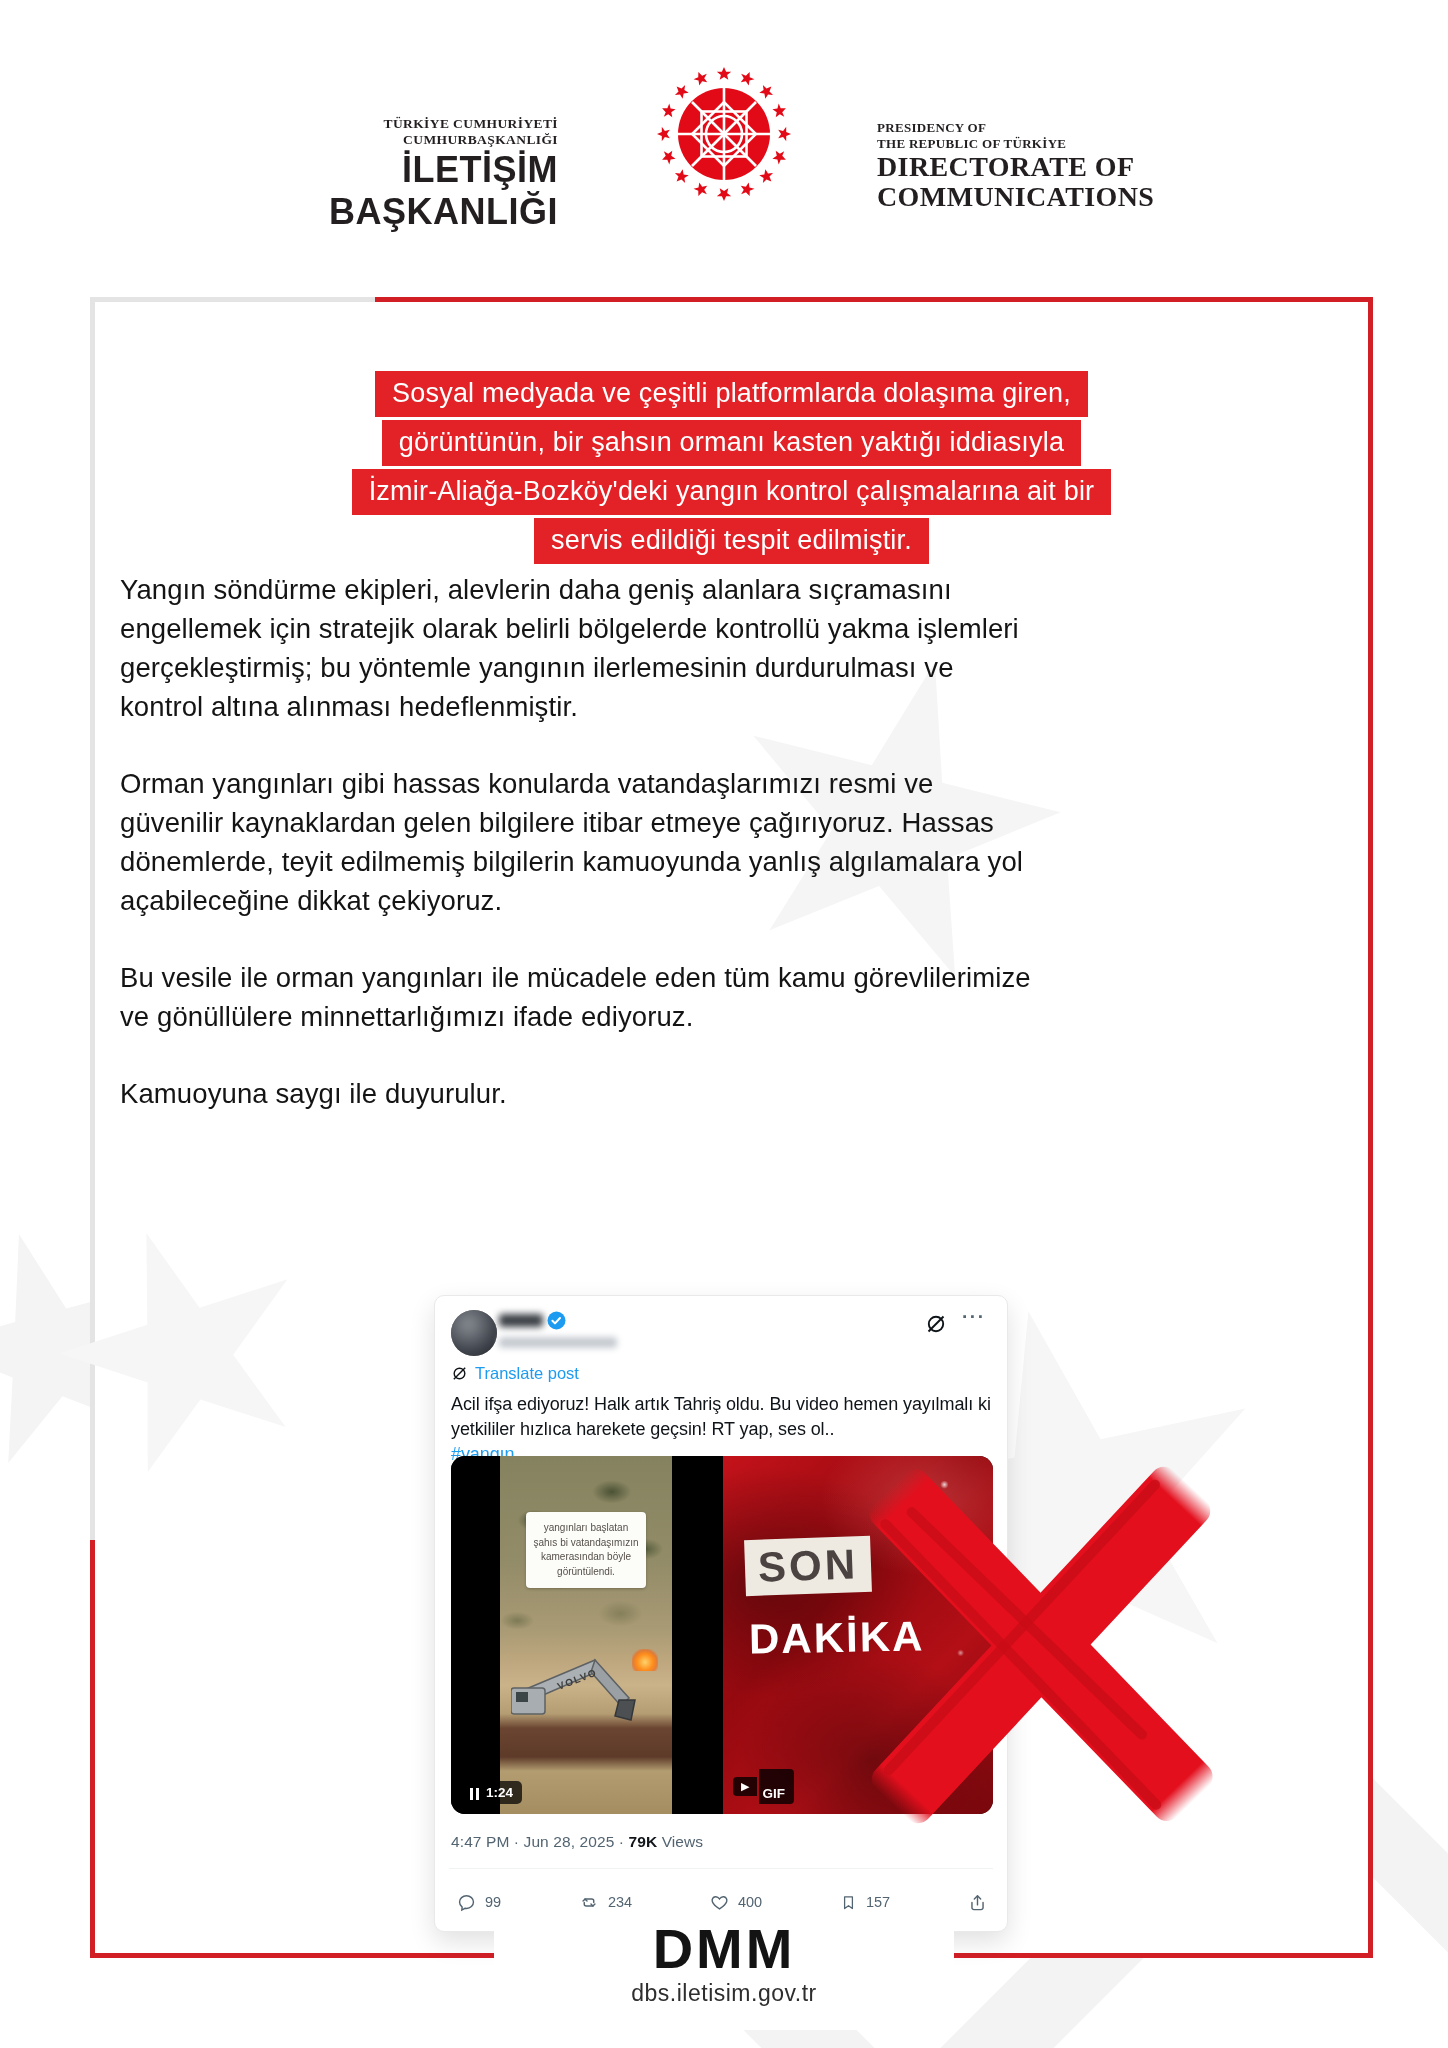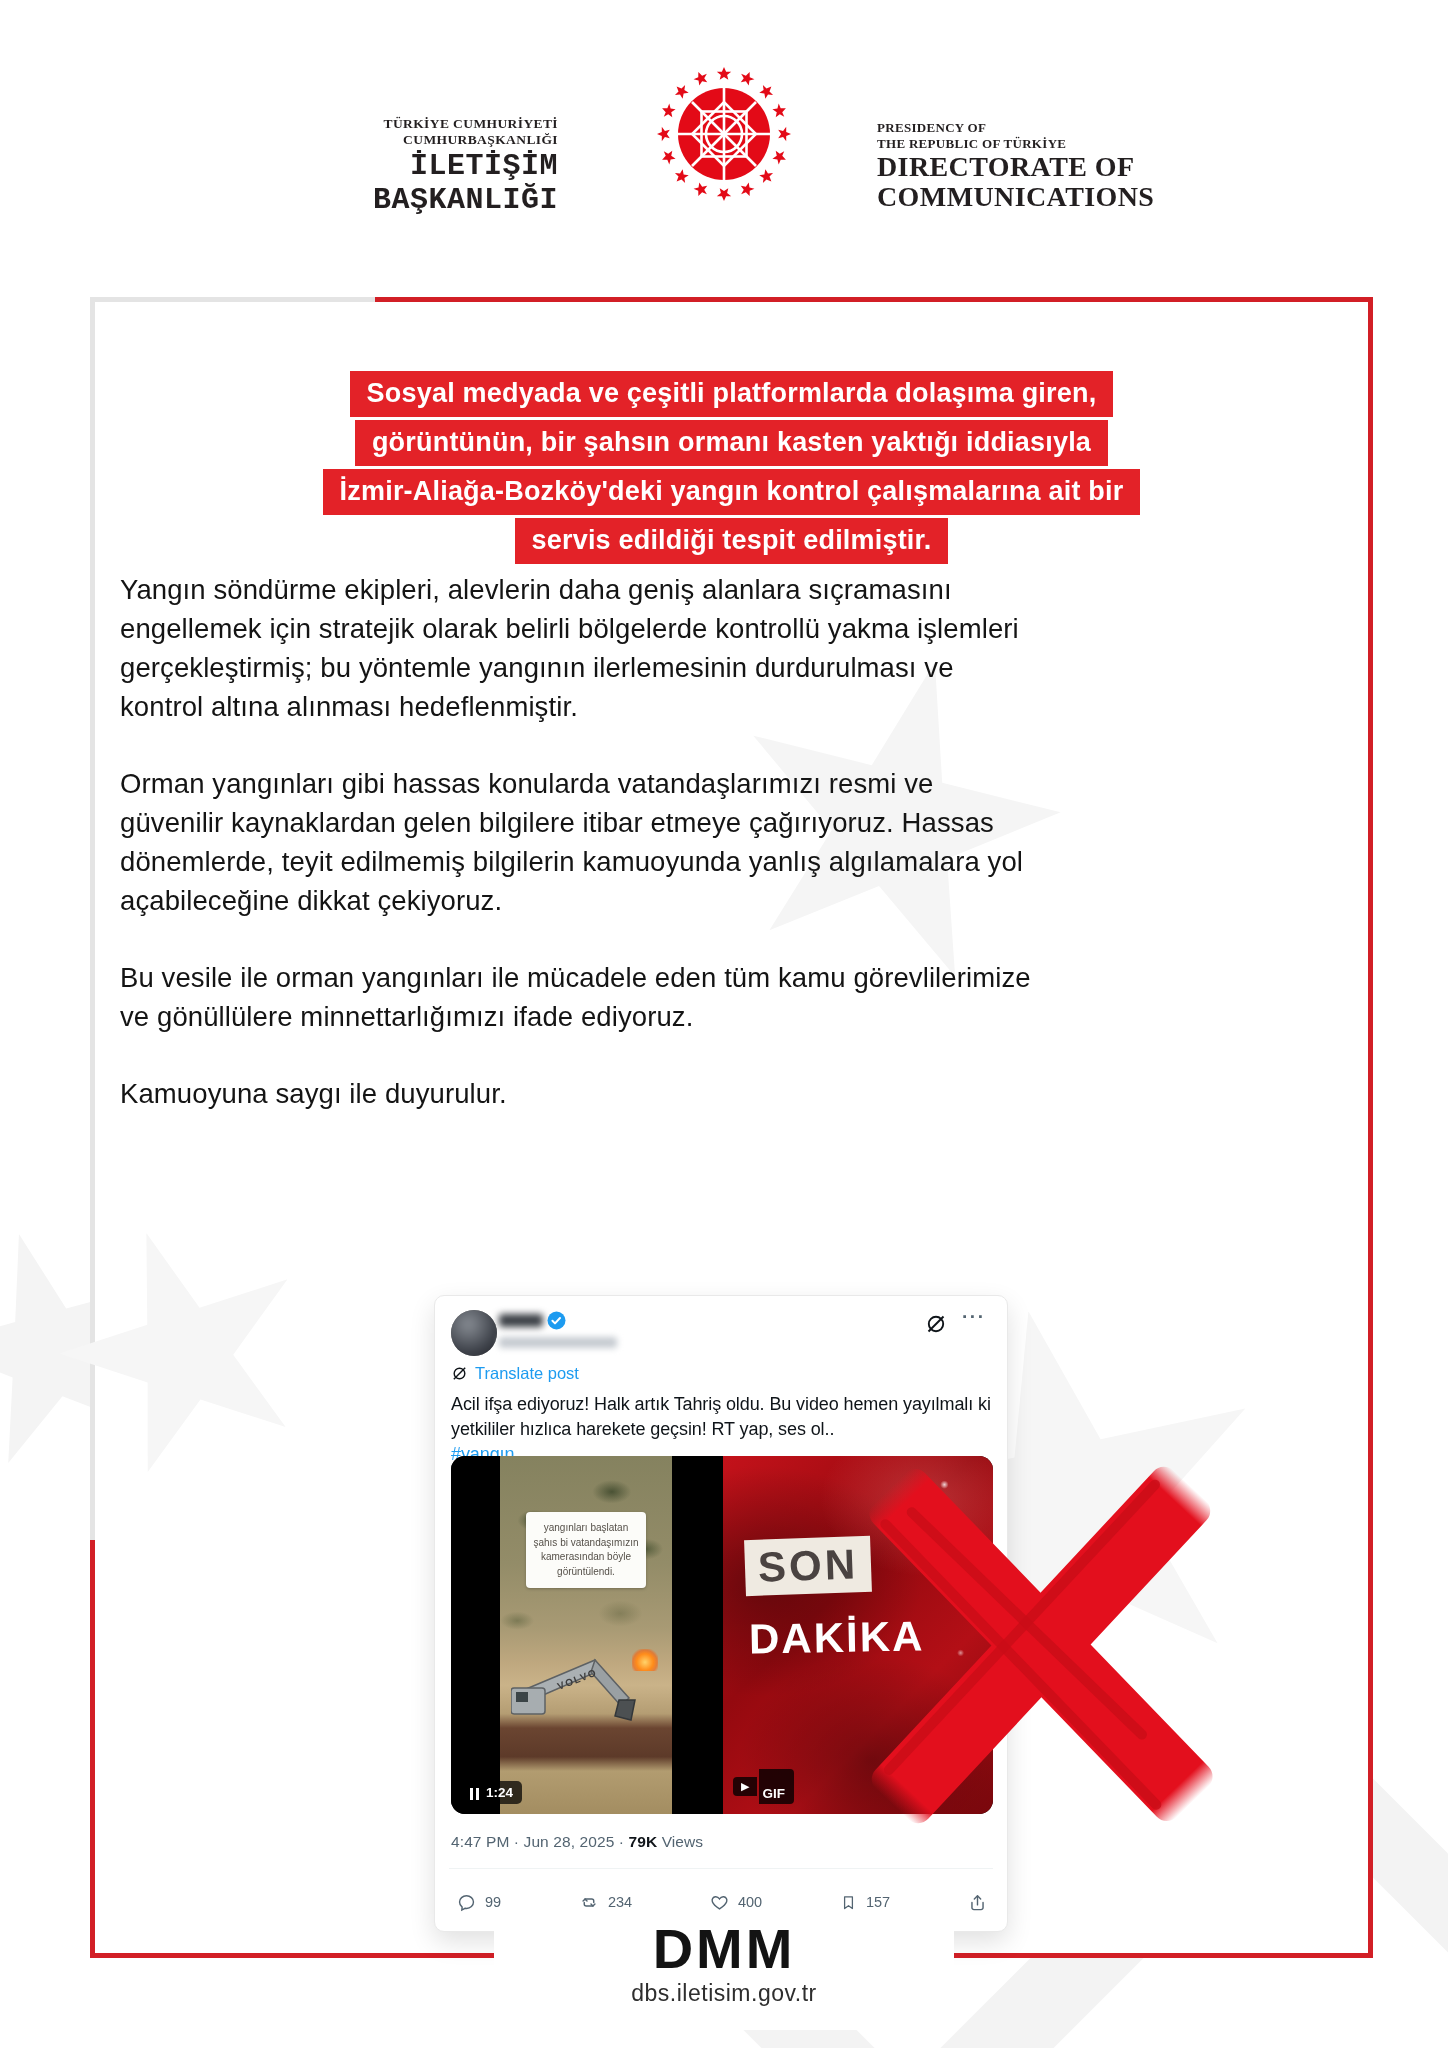--- a/index.html
+++ b/index.html
@@ -9,21 +9,21 @@
   .page { position:absolute; inset:0; }
 
   
   .wm { position:absolute; z-index:0; }
   .wm-star { clip-path:polygon(50% 0%,61% 35%,98% 35%,68% 57%,79% 91%,50% 70%,21% 91%,32% 57%,2% 35%,39% 35%); background:#f5f5f5; }
   .wm-bar { background:#f3f3f3; }
 
   
   .hdr-left { position:absolute; top:116px; left:232px; width:326px; text-align:right; color:#231f20; }
   .hdr-left .small { font-family:"Liberation Serif", serif; font-size:13.5px; font-weight:700; letter-spacing:0.4px; }
-  .hdr-left .big   { font-family:Liberation Mono, monospace; font-size:30px; font-weight:700; letter-spacing:0.5px; margin-top:1px; }
+  .hdr-left .big   { font-family:Liberation Sans, sans-serif; font-size:36px; font-weight:700; letter-spacing:0.5px; margin-top:1px; }
   .hdr-right { position:absolute; top:120px; left:877px; color:#231f20; }
   .hdr-right .small { font-family:"Liberation Serif", serif; font-size:13px; font-weight:700; letter-spacing:0.3px; line-height:16px; }
   .hdr-right .big   { font-family:"Liberation Serif", serif; font-size:28px; font-weight:700; letter-spacing:0.4px; line-height:30px; }
   .emblem { position:absolute; left:652px; top:58px; width:144px; height:146px; }
 
   
   .card { position:absolute; left:90px; top:297px; width:1283px; height:1661px; background:#ffffff; z-index:1; }
   .b-top-gray { position:absolute; left:0; top:0; width:285px; height:5px; background:#e4e4e4; }
   .b-top-red  { position:absolute; left:285px; top:0; right:0; height:5px; background:#d21f26; }
   .b-left-gray{ position:absolute; left:0; top:0; width:5px; height:1243px; background:#e4e4e4; }
@@ -31,21 +31,21 @@
   .b-right-red{ position:absolute; right:0; top:0; width:5px; bottom:0; background:#d21f26; }
   .b-bottom-red{ position:absolute; left:0; bottom:0; right:0; height:5px; background:#d21f26; }
 
   .card .wm1 { left:640px; top:360px; width:330px; height:330px; transform:rotate(14deg); }
   .card .wm2 { left:780px; top:1010px; width:400px; height:400px; transform:rotate(-12deg); background:#f6f6f6; }
   .card .wm3 { left:-30px; top:930px; width:250px; height:250px; transform:rotate(-18deg); background:#f6f6f6; }
 
   
   .banner { position:absolute; top:74px; left:0; width:100%; text-align:center; z-index:2; }
   .banner .line { display:table; margin:0 auto 3px auto; background:#e32228; color:#ffffff;
-    font-size:27px; font-weight:700; letter-spacing:0.2px; padding:8px 17px 9px 17px; line-height:29px; }
+    font-size:27px; font-weight:400; letter-spacing:0.2px; padding:8px 17px 9px 17px; line-height:29px; }
 
   
   .bodytext { position:absolute; top:273px; left:30px; width:912px; color:#141414; z-index:2;
     font-size:27.5px; line-height:39px; letter-spacing:0.1px; }
   .bodytext p { margin-bottom:38px; }
 
   
   .tweet { position:absolute; left:434px; top:1295px; width:574px; height:637px; background:#ffffff;
     border:1px solid #e9e9e9; border-radius:10px; box-shadow:0 10px 26px rgba(0,0,0,0.12); z-index:2; }
   .tw-avatar { position:absolute; left:16px; top:14px; width:46px; height:46px; border-radius:50%; overflow:hidden; background:#777; }

